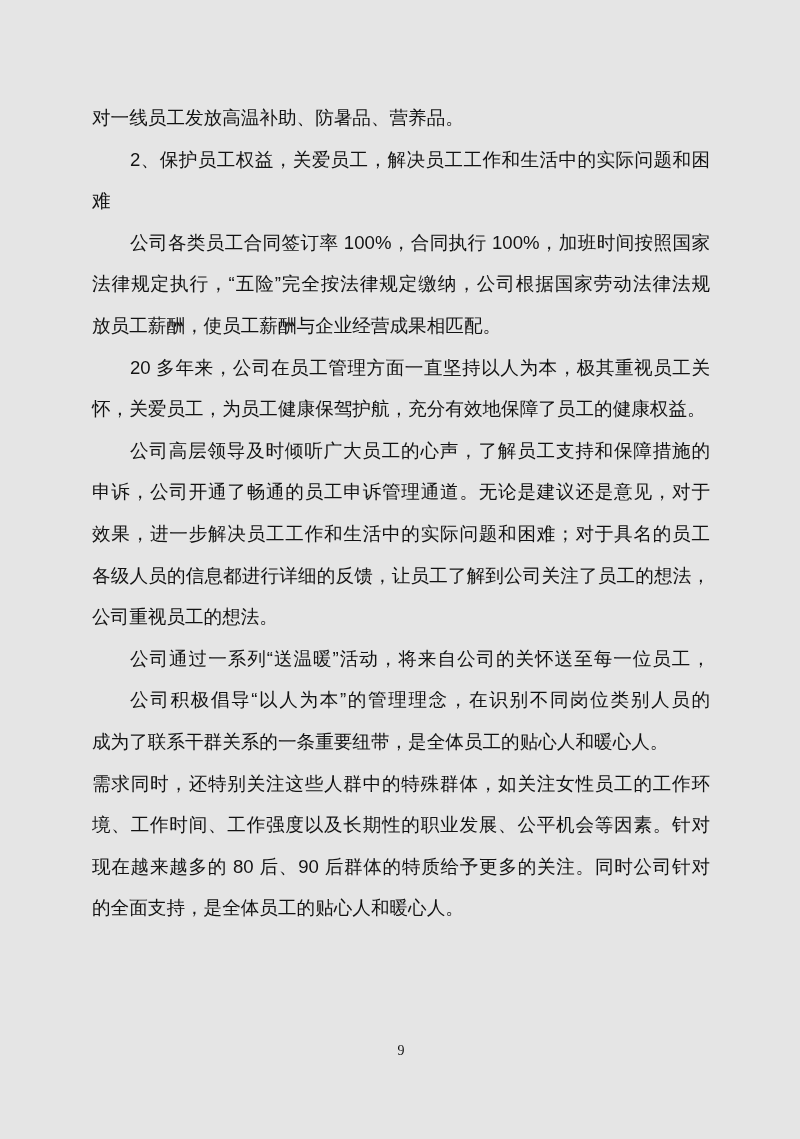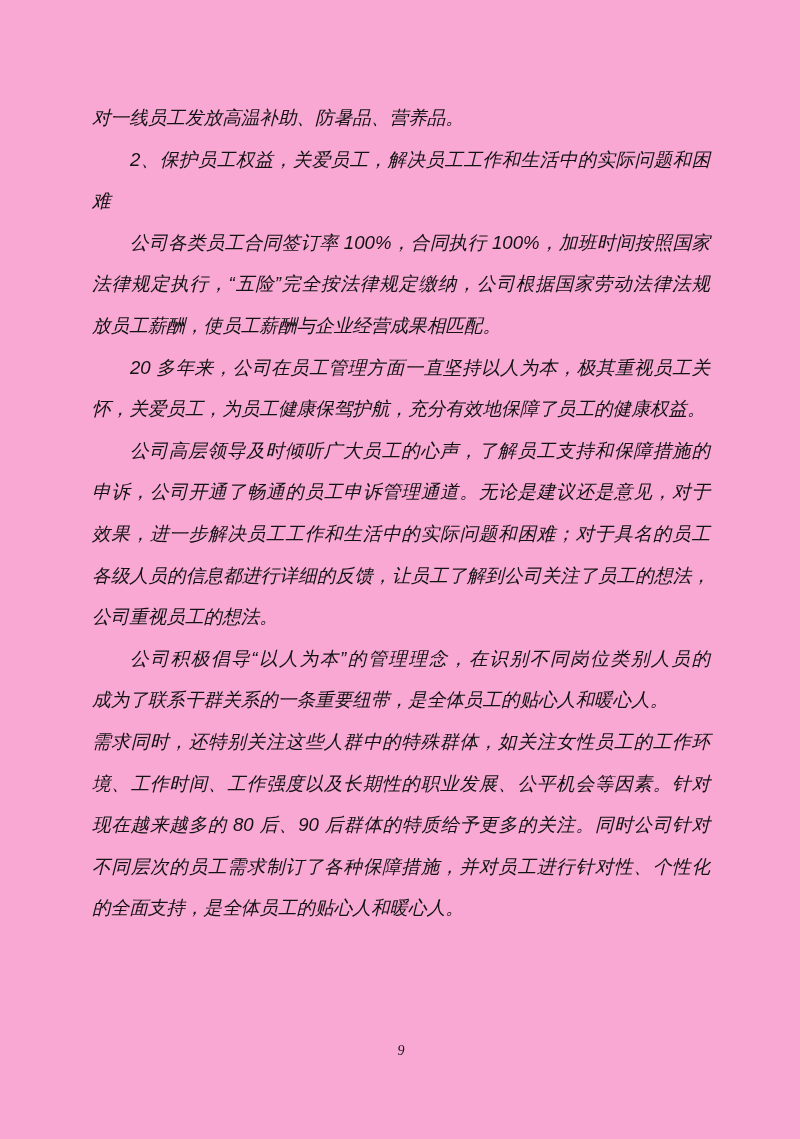--- a/index.html
+++ b/index.html
@@ -11,22 +11,21 @@
     position: relative;
     width: 800px;
     height: 1139px;
     font-family: "Liberation Sans", sans-serif;
     color: #121212;
     overflow: hidden;
   }
   .page {
     position: absolute;
     inset: 0;
-    background: #f9a8d4;
-    font-style: italic;
+    background: #e5e5e5;
   }
   .body-text {
     position: absolute;
     left: 92px;
     top: 97px;
     width: 618px;
   }
   .line {
     font-size: 18.6px;
     height: 41.6px;
@@ -69,22 +68,22 @@
     <div class="line start">公司各类员工合同签订率 100%，合同执行 100%，加班时间按照国家</div>
     <div class="line">法律规定执行，“五险”完全按法律规定缴纳，公司根据国家劳动法律法规</div>
     <div class="line end">放员工薪酬，使员工薪酬与企业经营成果相匹配。</div>
     <div class="line start">20 多年来，公司在员工管理方面一直坚持以人为本，极其重视员工关</div>
     <div class="line end">怀，关爱员工，为员工健康保驾护航，充分有效地保障了员工的健康权益。</div>
     <div class="line start">公司高层领导及时倾听广大员工的心声，了解员工支持和保障措施的</div>
     <div class="line">申诉，公司开通了畅通的员工申诉管理通道。无论是建议还是意见，对于</div>
     <div class="line">效果，进一步解决员工工作和生活中的实际问题和困难；对于具名的员工</div>
     <div class="line">各级人员的信息都进行详细的反馈，让员工了解到公司关注了员工的想法，</div>
     <div class="line end">公司重视员工的想法。</div>
+    <div class="line start">公司通过一系列“送温暖”活动，将来自公司的关怀送至每一位员工，</div>
     <div class="line start">公司积极倡导“以人为本”的管理理念，在识别不同岗位类别人员的</div>
     <div class="line end">成为了联系干群关系的一条重要纽带，是全体员工的贴心人和暖心人。</div>
     <div class="line">需求同时，还特别关注这些人群中的特殊群体，如关注女性员工的工作环</div>
     <div class="line">境、工作时间、工作强度以及长期性的职业发展、公平机会等因素。针对</div>
     <div class="line">现在越来越多的 80 后、90 后群体的特质给予更多的关注。同时公司针对</div>
-    <div class="line">不同层次的员工需求制订了各种保障措施，并对员工进行针对性、个性化</div>
     <div class="line end">的全面支持，是全体员工的贴心人和暖心人。</div>
   </div>
   <div class="page-number">9</div>
 </div>
 
 </body></html>

